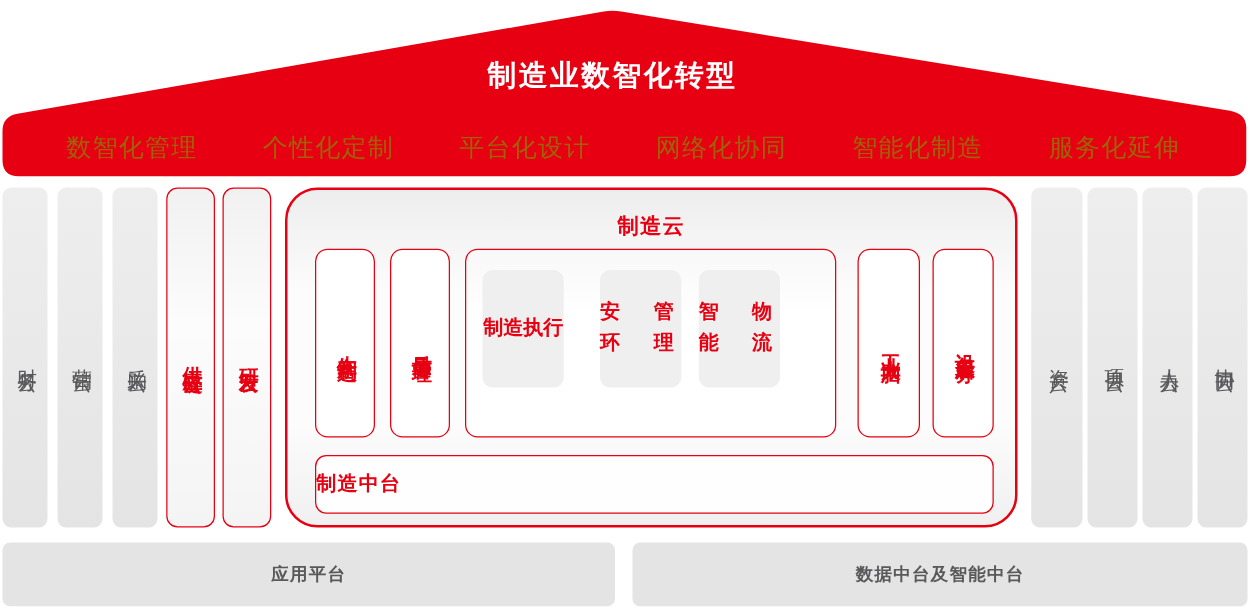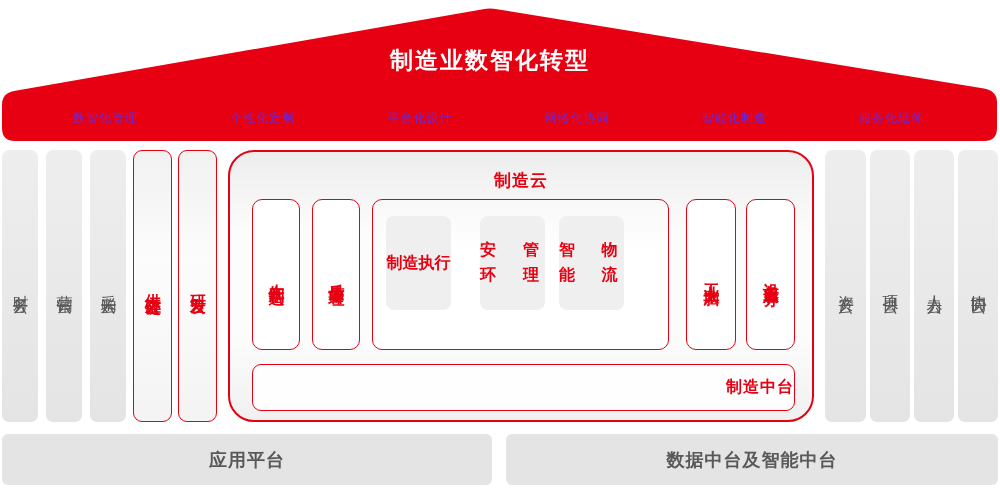--- a/index.html
+++ b/index.html
@@ -15,21 +15,21 @@
 
   .main-title{
     position:absolute;left:0;top:45px;width:980px;text-align:center;
     color:#fff;font-size:23px;font-weight:bold;letter-spacing:2px;
   }
   .banner-row{
     position:absolute;left:27px;top:105px;width:943px;height:26px;
     display:flex;align-items:center;
   }
   .banner-cell{
-    flex:1;text-align:center;color:#6d28d9;font-size:12px;font-weight:500;letter-spacing:1px;
+    flex:1;text-align:center;color:#a16207;font-size:20px;font-weight:500;letter-spacing:1px;
   }
 
   
   .vcol{
     position:absolute;top:150px;height:272px;border-radius:7px;
     display:flex;align-items:center;justify-content:center;
     background:linear-gradient(180deg,#eeeeee,#e4e4e4);
   }
   .vcol .vtext{
     writing-mode:vertical-rl;text-orientation:upright;
@@ -70,29 +70,29 @@
     display:flex;flex-direction:row;align-items:center;justify-content:center;
     color:var(--red);font-size:16px;font-weight:600;line-height:1.55;
   }
   .factory-label{
     position:absolute;left:0;right:0;bottom:9px;text-align:center;
     color:var(--red);font-size:16px;font-weight:500;letter-spacing:1px;
   }
   .platform-bar{
     position:absolute;left:22px;top:212px;width:543px;height:47px;
     border:1.5px solid var(--red);border-radius:9px;background:#fefefe;
-    display:flex;align-items:center;justify-content:flex-end;
+    display:flex;align-items:center;justify-content:flex-start;
     color:var(--red);font-size:16px;font-weight:700;letter-spacing:1px;
   }
 
   
   .bottom-bar{
     position:absolute;top:434px;height:51px;background:#e4e4e4;border-radius:6px;
     display:flex;align-items:center;justify-content:center;
-    color:var(--text-gray);font-size:18px;font-weight:700;letter-spacing:1px;
+    color:var(--text-gray);font-size:14px;font-weight:700;letter-spacing:1px;
   }
 </style>
 </head>
 <body>
 
 <div class="stage">
 
   <svg class="roof-svg" viewBox="0 0 1000 145" aria-hidden="true">
     <path d="M 483 9.2 Q 490 8 497 9.2
              L 984 88.5 Q 997 91 997 102

